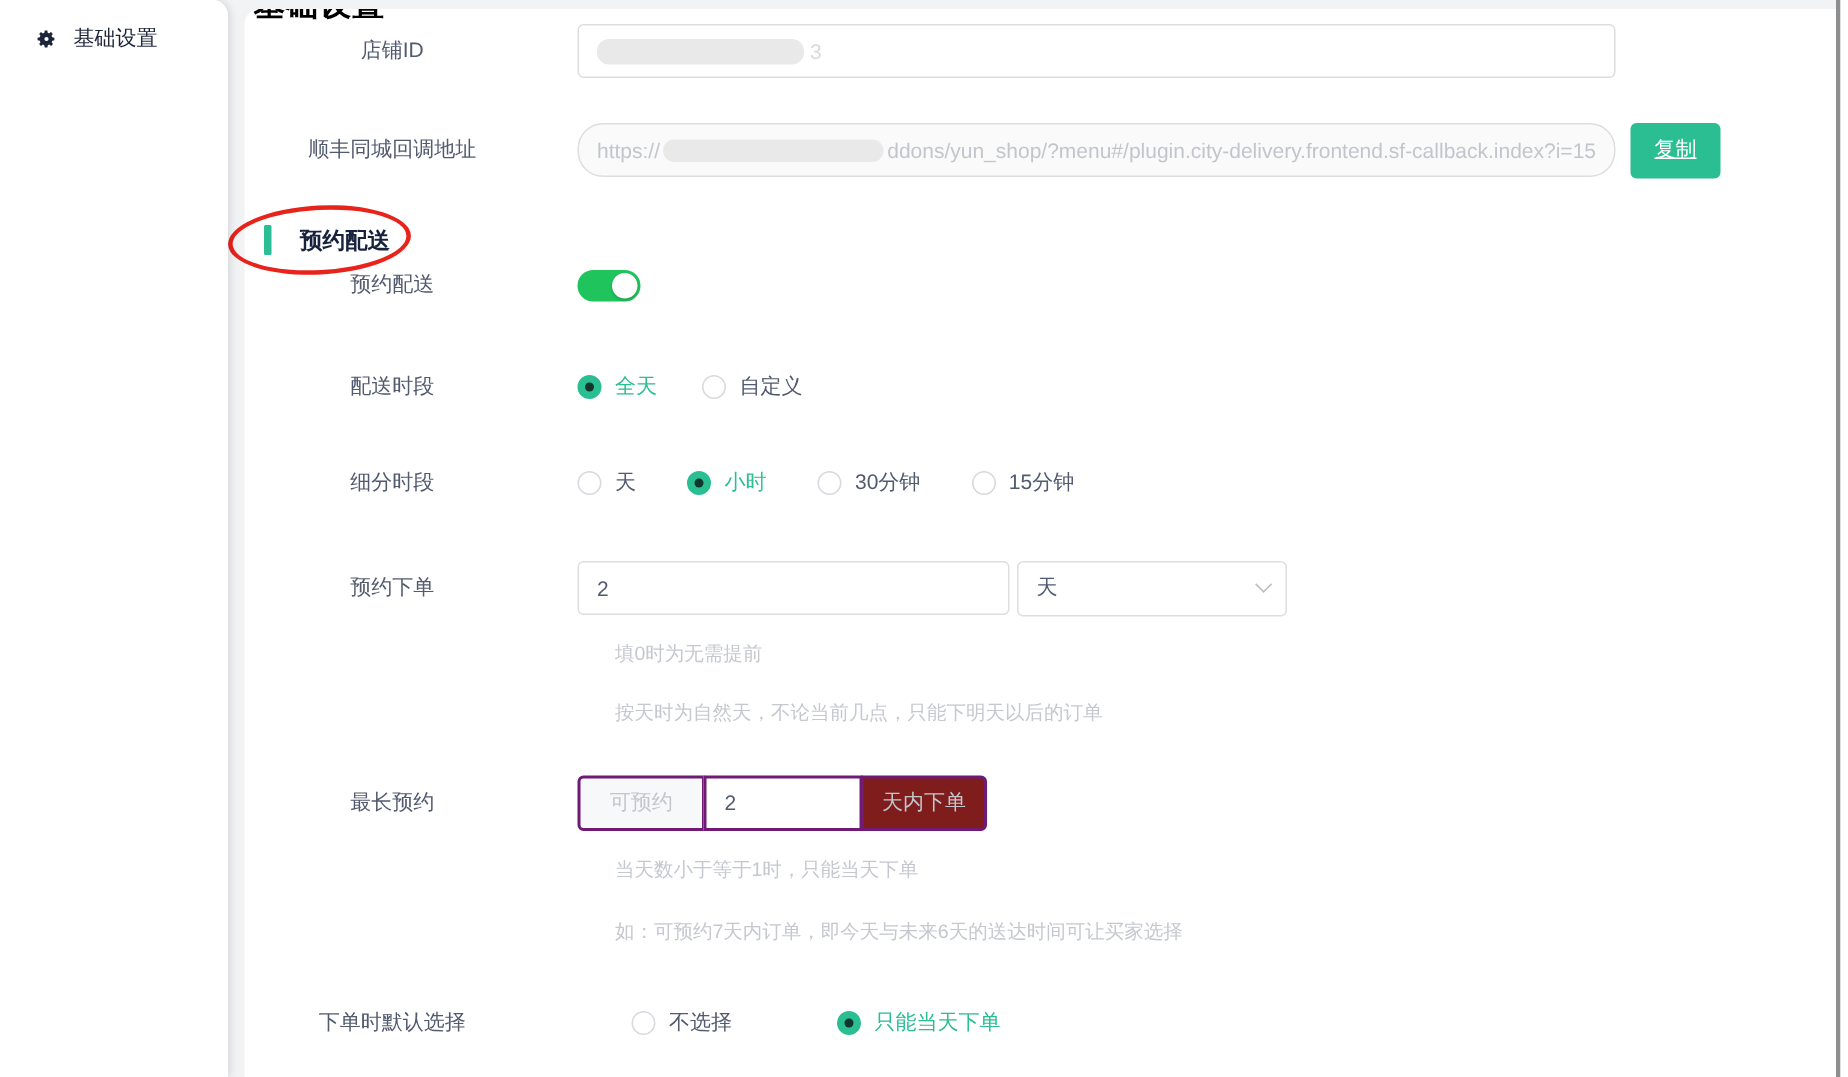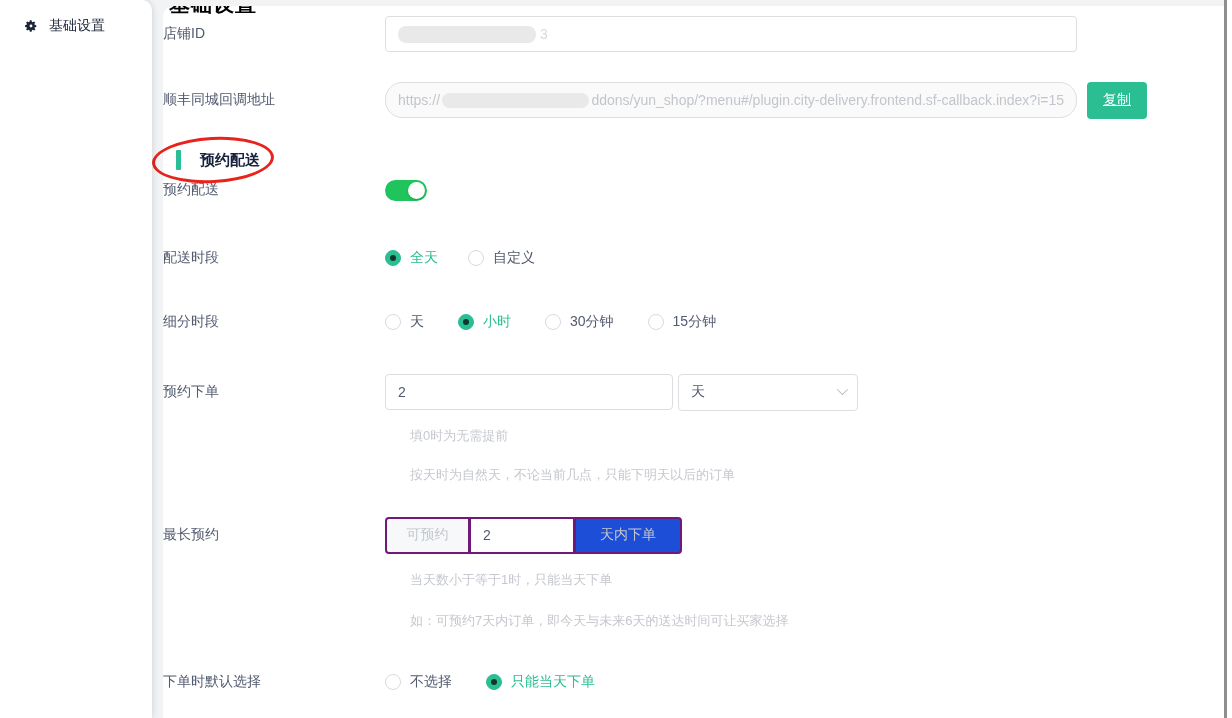--- a/index.html
+++ b/index.html
@@ -31,21 +31,21 @@
   .clipped-heading {
     position:absolute; left:6px; top:0; height:8px; width:200px; overflow:hidden;
   }
   .clipped-heading span {
     display:block; font-size:21px; line-height:21px; font-weight:bold; color:#000;
     margin-top:-13px; letter-spacing:1px;
   }
 
   .row { position:absolute; left:0; display:flex; align-items:center; }
   .row-label {
-    width:222px; flex:0 0 222px; text-align:left; padding-right:25px;
+    width:222px; flex:0 0 222px; text-align:center; padding-right:25px;
     color:#515a6e; font-size:14px; white-space:nowrap;
   }
   .help { position:absolute; left:247px; color:#c5c8ce; font-size:13px; white-space:nowrap; }
 
   
   .txt-input {
     height:36px; border:1px solid #dcdee2; border-radius:4px; background:#fff;
     display:flex; align-items:center; padding:0 12px; font-size:14px; color:#515a6e;
   }
   .shop-input { width:692px; }
@@ -103,21 +103,21 @@
   }
 
   
   .input-group { display:flex; }
   .ig-cell {
     height:37px; border:2px solid #701a75; display:flex; align-items:center; justify-content:center;
     font-size:14px;
   }
   .ig-prepend { width:85px; background:#f7f8f9; color:#c2c6cc; border-radius:4px 0 0 4px; }
   .ig-input { width:106px; background:#fff; justify-content:flex-start; padding:0 12px; color:#515a6e; margin-left:-1px; }
-  .ig-append { width:108px; background:#1d4ed8; color:#c2c6cc; border-radius:0 4px 4px 0; margin-left:-1px; }
+  .ig-append { width:84px; background:#7f1d1d; color:#c2c6cc; border-radius:0 4px 4px 0; margin-left:-1px; }
 
   .gap30 { margin-right:30px; }
   .gap34 { margin-right:34px; }
 </style>
 </head>
 <body>
 
 <div class="sidebar">
   <div class="sidebar-item">
     <svg class="gear" viewBox="0 0 24 24">
@@ -214,21 +214,21 @@
     <div class="row-label">最长预约</div>
     <div class="input-group">
       <div class="ig-cell ig-prepend">可预约</div>
       <div class="ig-cell ig-input">2</div>
       <div class="ig-cell ig-append">天内下单</div>
     </div>
   </div>
   <div class="help" style="top:565px;">当天数小于等于1时，只能当天下单</div>
   <div class="help" style="top:606px;">如：可预约7天内订单，即今天与未来6天的送达时间可让买家选择</div>
 
-  <div class="row" style="top:665px; height:22px;">
+  <div class="row" style="top:665px; height:22px;gap:36px;">
     <div class="row-label">下单时默认选择</div>
     <div class="radio-opt gap34">
       <span class="radio"></span>
       <span class="opt-label">不选择</span>
     </div>
     <div class="radio-opt sel">
       <span class="radio checked"></span>
       <span class="opt-label">只能当天下单</span>
     </div>
   </div>

